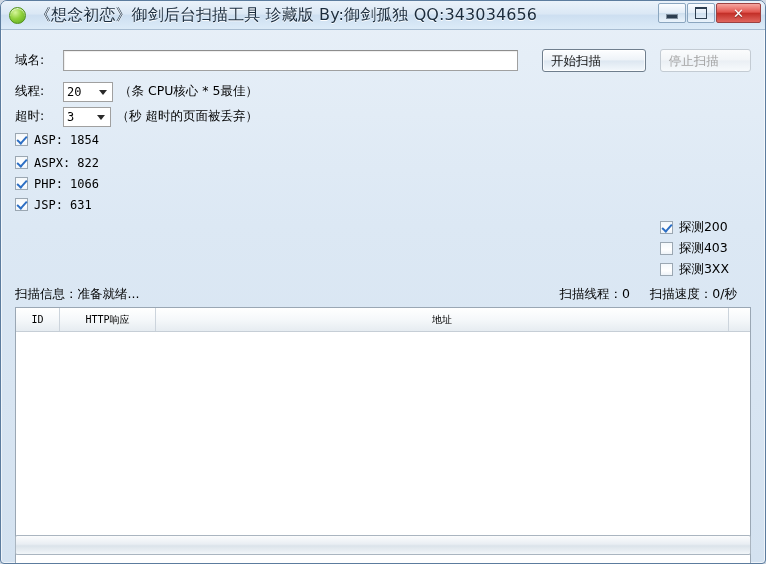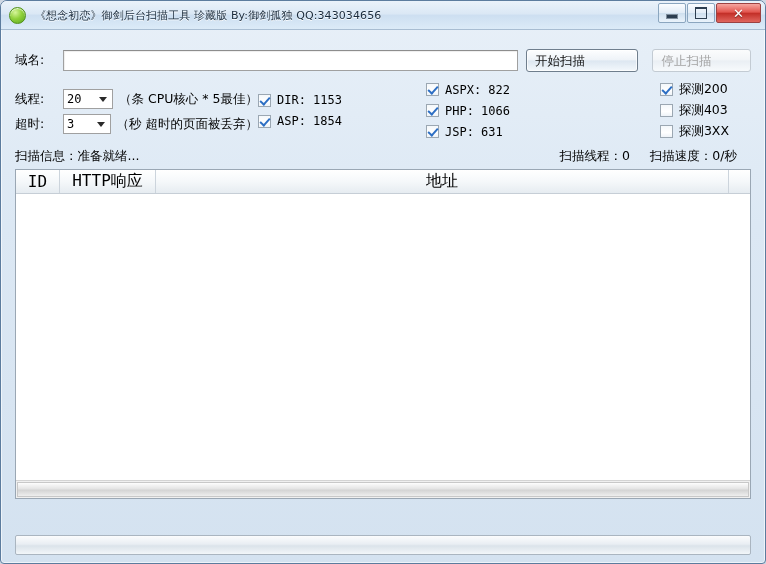--- a/index.html
+++ b/index.html
@@ -40,21 +40,21 @@
     width: 15px;
     height: 15px;
     border-radius: 50%;
     background: radial-gradient(circle at 35% 30%, #d6f59a 0%, #8fd13a 45%, #5aa51c 100%);
     border: 1px solid #4e8f18;
     box-shadow: inset 0 1px 1px rgba(255,255,255,0.8);
     flex: 0 0 auto;
   }
   .title-text {
     margin-left: 9px;
-    font-size: 11px;
+    font-size: 16px;
     color: #1a2b3c;
     white-space: nowrap;
     text-shadow: 0 1px 0 rgba(255,255,255,0.9);
     letter-spacing: 0.1px;
   }
   .win-buttons {
     position: absolute;
     right: 4px;
     top: 2px;
     display: flex;
@@ -155,28 +155,29 @@
   }
   .btn.primary {
     border-color: #6f7e8d;
     box-shadow: 0 0 0 1px rgba(255,255,255,0.7) inset;
   }
   .btn.disabled {
     color: #a3a3a3;
     border-color: #c3cbd3;
     background: linear-gradient(to bottom, #fbfcfd 0%, #f2f5f8 47%, #eaeff4 52%, #f7fafc 100%);
   }
-  .btn-start { width: 120px; margin-left: 8px; }
+  .btn-start { width: 120px; margin-left: 24px; }
   .btn-stop  { width: 105px; margin-left: 14px; }
 
   
   .options {
     margin-top: 7px;
     display: flex;
-    align-items: center;
+    align-items: flex-start;
+    flex-direction: column;
   }
   .opt-left {
     flex: 0 0 auto;
     width: 243px;
   }
   .opt-line {
     display: flex;
     align-items: center;
     height: 25px;
   }
@@ -288,21 +289,21 @@
     height: 23px;
     background: linear-gradient(to bottom, #ffffff 0%, #f5f8fa 50%, #e6ecf1 100%);
     border-bottom: 1px solid #c6ced6;
   }
   .th {
     box-sizing: border-box;
     border-right: 1px solid #ccd4dc;
     display: flex;
     align-items: center;
     justify-content: center;
-    font-size: 16px;
+    font-size: 10px;
     color: #000;
     font-family: "DejaVu Sans Mono", monospace;
     height: 100%;
   }
   .th.id   { width: 44px; }
   .th.addr { width: 573px; }
   .th.http { width: 96px; }
   .th.tail { flex: 1; border-right: none; }
   .grid-body {
     height: 306px;
@@ -429,24 +430,20 @@
             <span>3</span>
             <span class="arrow"></span>
           </div>
           <div class="hint">（秒 超时的页面被丢弃）</div>
         </div>
       </div>
 
       <div class="opt-col c1">
         <div class="chk-line">
           <span class="chk on"></span>
-          <span class="chk-text">DIR: 1153</span>
-        </div>
-        <div class="chk-line">
-          <span class="chk on"></span>
           <span class="chk-text">ASP: 1854</span>
         </div>
       </div>
 
       <div class="opt-col c2">
         <div class="chk-line">
           <span class="chk on"></span>
           <span class="chk-text">ASPX: 822</span>
         </div>
         <div class="chk-line">

